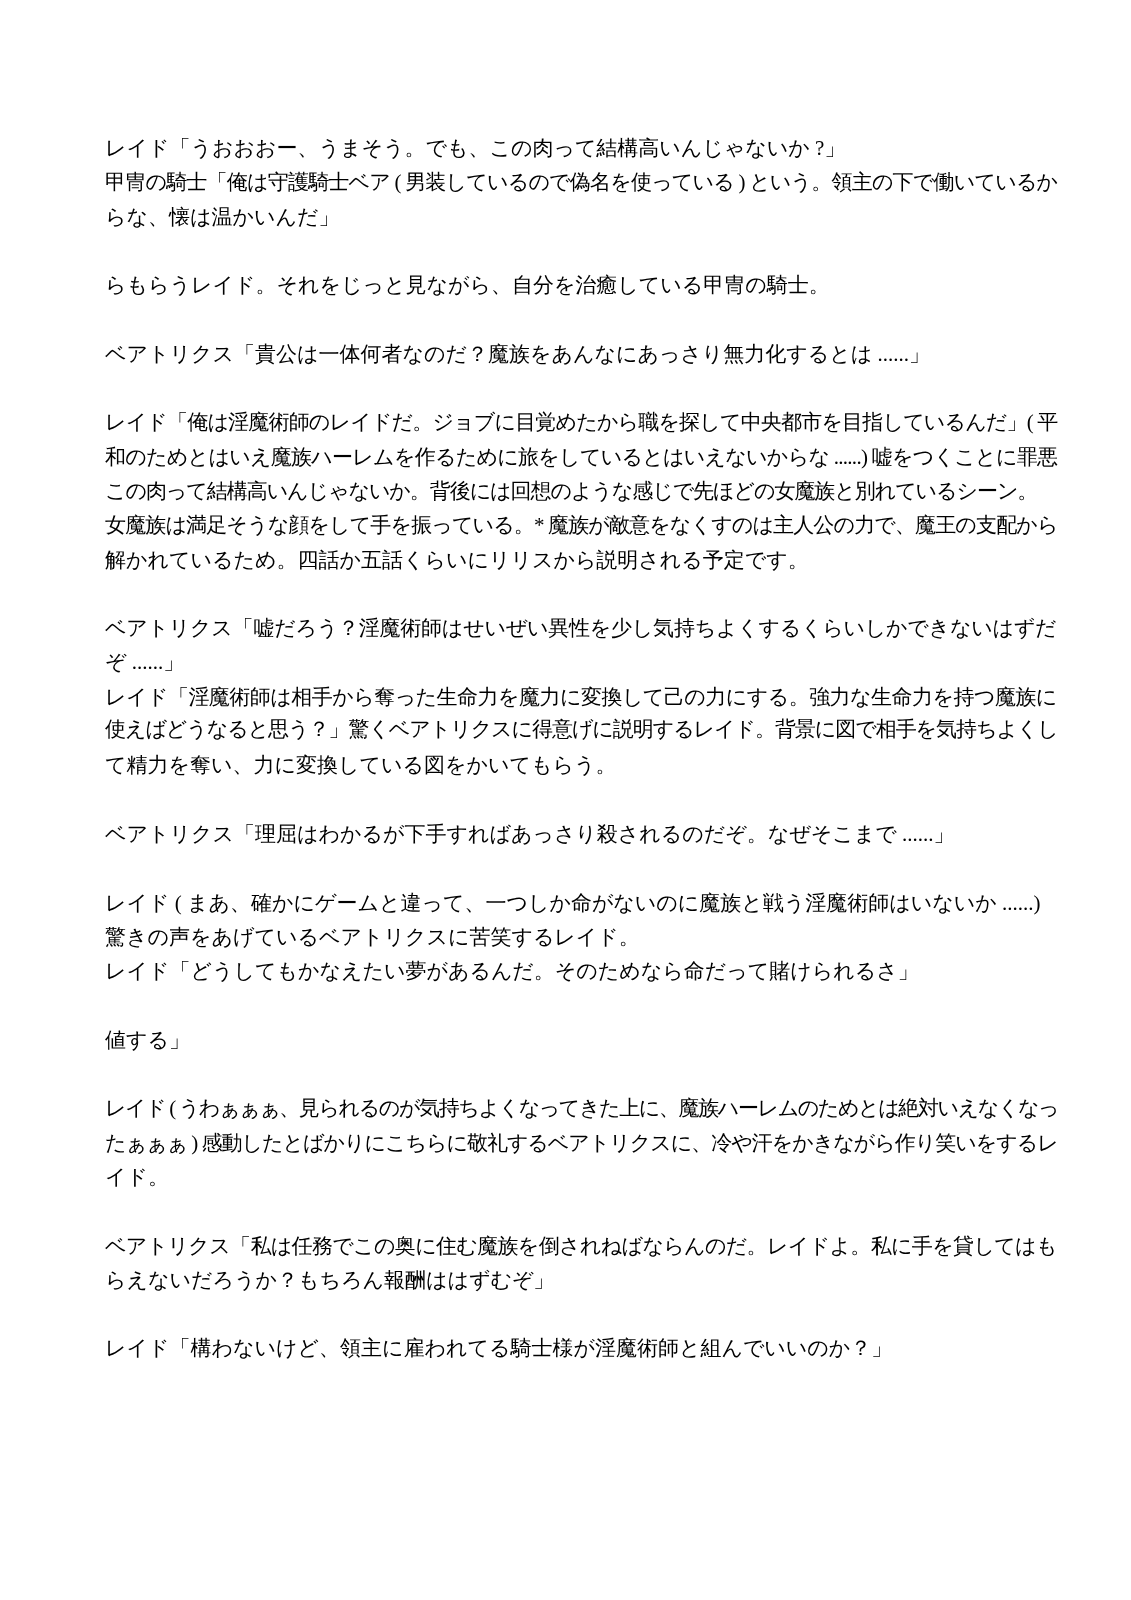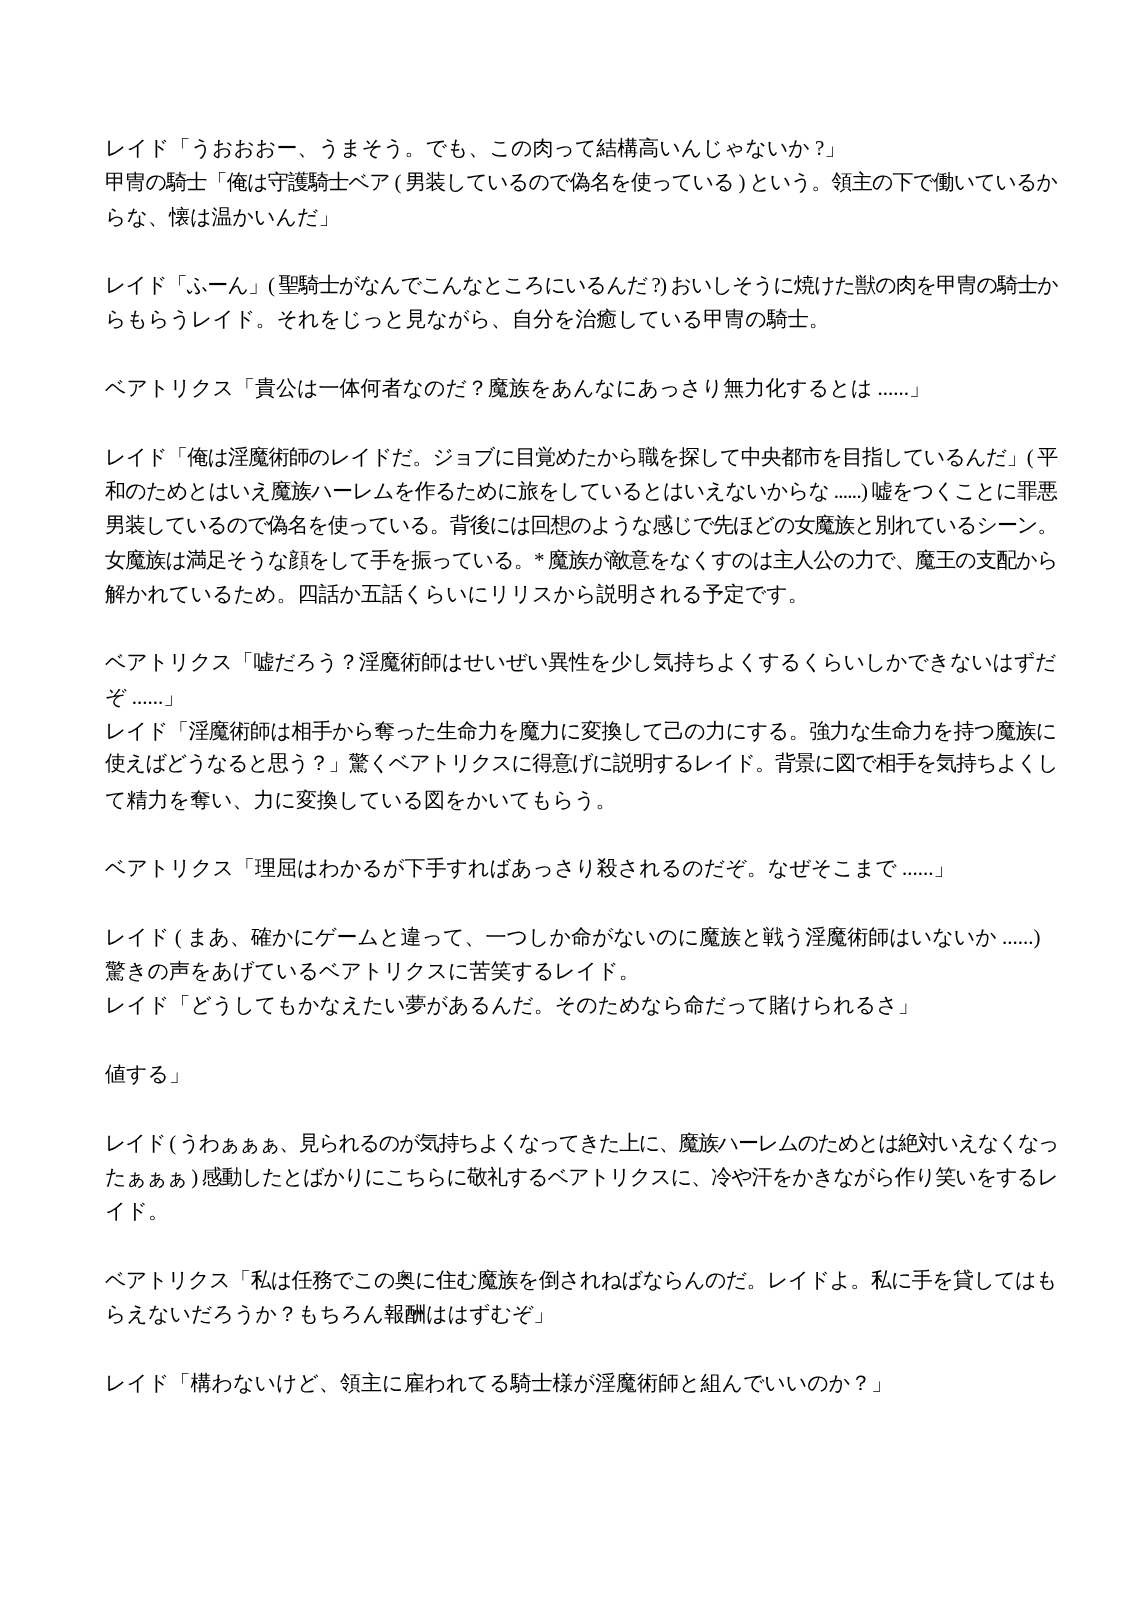--- a/index.html
+++ b/index.html
@@ -50,30 +50,29 @@
 <div class="page">
   <div class="doc" id="doc" style="color: rgb(0, 0, 0);">
       <div class="para">
         <div class="line">レイド「うおおおー、うまそう。でも、この肉って結構高いんじゃないか ?」</div>
       </div>
       <div class="para">
         <div class="line fill" style="white-space: nowrap; text-align: right; text-align-last: auto; letter-spacing: -0.784314px;">甲冑の騎士「俺は守護騎士ベア ( 男装しているので偽名を使っている ) という。領主の下で働いているか</div>
         <div class="line">らな、懐は温かいんだ」</div>
       </div>
       <div class="para gap">
-        <div class="line fill" style="white-space: nowrap; text-align: left; text-align-last: auto; letter-spacing: -0.921569px;">レイド「ふーん」( 聖騎士がなんでこんなところにいるんだ ?) おいしそうに焼けた獣の肉を甲冑の騎士か</div>
         <div class="line">らもらうレイド。それをじっと見ながら、自分を治癒している甲冑の騎士。</div>
       </div>
       <div class="para gap">
         <div class="line">ベアトリクス「貴公は一体何者なのだ？魔族をあんなにあっさり無力化するとは ......」</div>
       </div>
       <div class="para gap">
         <div class="line fill" style="white-space: nowrap; text-align: left; text-align-last: auto; letter-spacing: -0.8125px;">レイド「俺は淫魔術師のレイドだ。ジョブに目覚めたから職を探して中央都市を目指しているんだ」( 平</div>
         <div class="line fill" style="white-space: nowrap; text-align: left; text-align-last: auto; letter-spacing: -0.716981px;">和のためとはいえ魔族ハーレムを作るために旅をしているとはいえないからな ......) 嘘をつくことに罪悪</div>
-        <div class="line fill" style="white-space: nowrap; text-align: left; text-align-last: auto; letter-spacing: -1.04255px;">男装しているので偽名を使っている。背後には回想のような感じで先ほどの女魔族と別れているシーン。</div>
+        <div class="line fill" style="white-space: nowrap; text-align: left; text-align-last: auto; letter-spacing: -1.04255px;">この肉って結構高いんじゃないか。背後には回想のような感じで先ほどの女魔族と別れているシーン。</div>
         <div class="line fill" style="white-space: nowrap; text-align: left; text-align-last: auto; letter-spacing: -0.854167px;">女魔族は満足そうな顔をして手を振っている。* 魔族が敵意をなくすのは主人公の力で、魔王の支配から</div>
         <div class="line">解かれているため。四話か五話くらいにリリスから説明される予定です。</div>
       </div>
       <div class="para gap">
         <div class="line fill" style="white-space: nowrap; text-align: left; text-align-last: auto; letter-spacing: -0.222222px;">ベアトリクス「嘘だろう？淫魔術師はせいぜい異性を少し気持ちよくするくらいしかできないはずだ</div>
         <div class="line">ぞ ......」</div>
       </div>
       <div class="para">
         <div class="line fill" style="white-space: nowrap; text-align: right; text-align-last: auto; letter-spacing: -0.521739px;">レイド「淫魔術師は相手から奪った生命力を魔力に変換して己の力にする。強力な生命力を持つ魔族に</div>
         <div class="line fill" style="white-space: nowrap; text-align: right; text-align-last: auto; letter-spacing: -1.04255px; font-family: Liberation Mono, monospace;">使えばどうなると思う？」驚くベアトリクスに得意げに説明するレイド。背景に図で相手を気持ちよくし</div>

